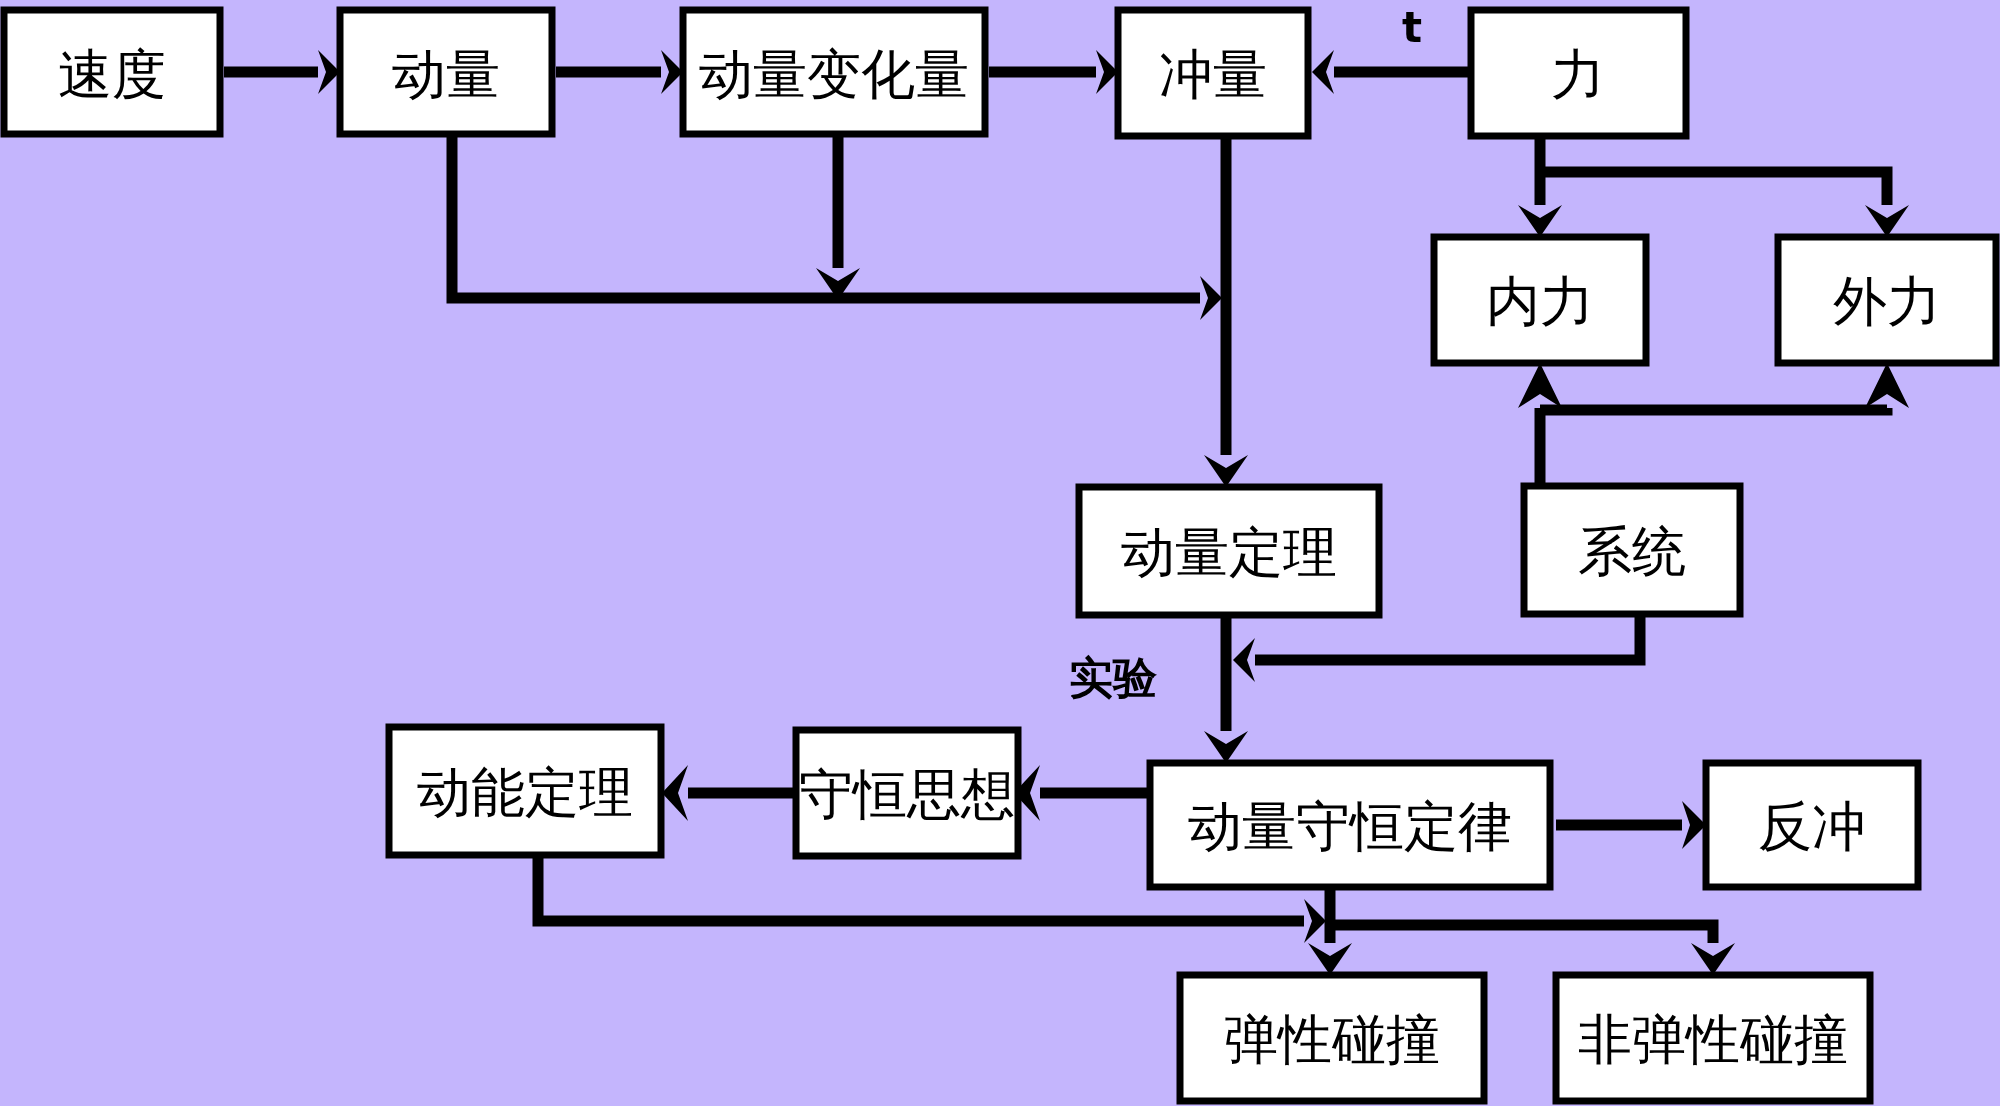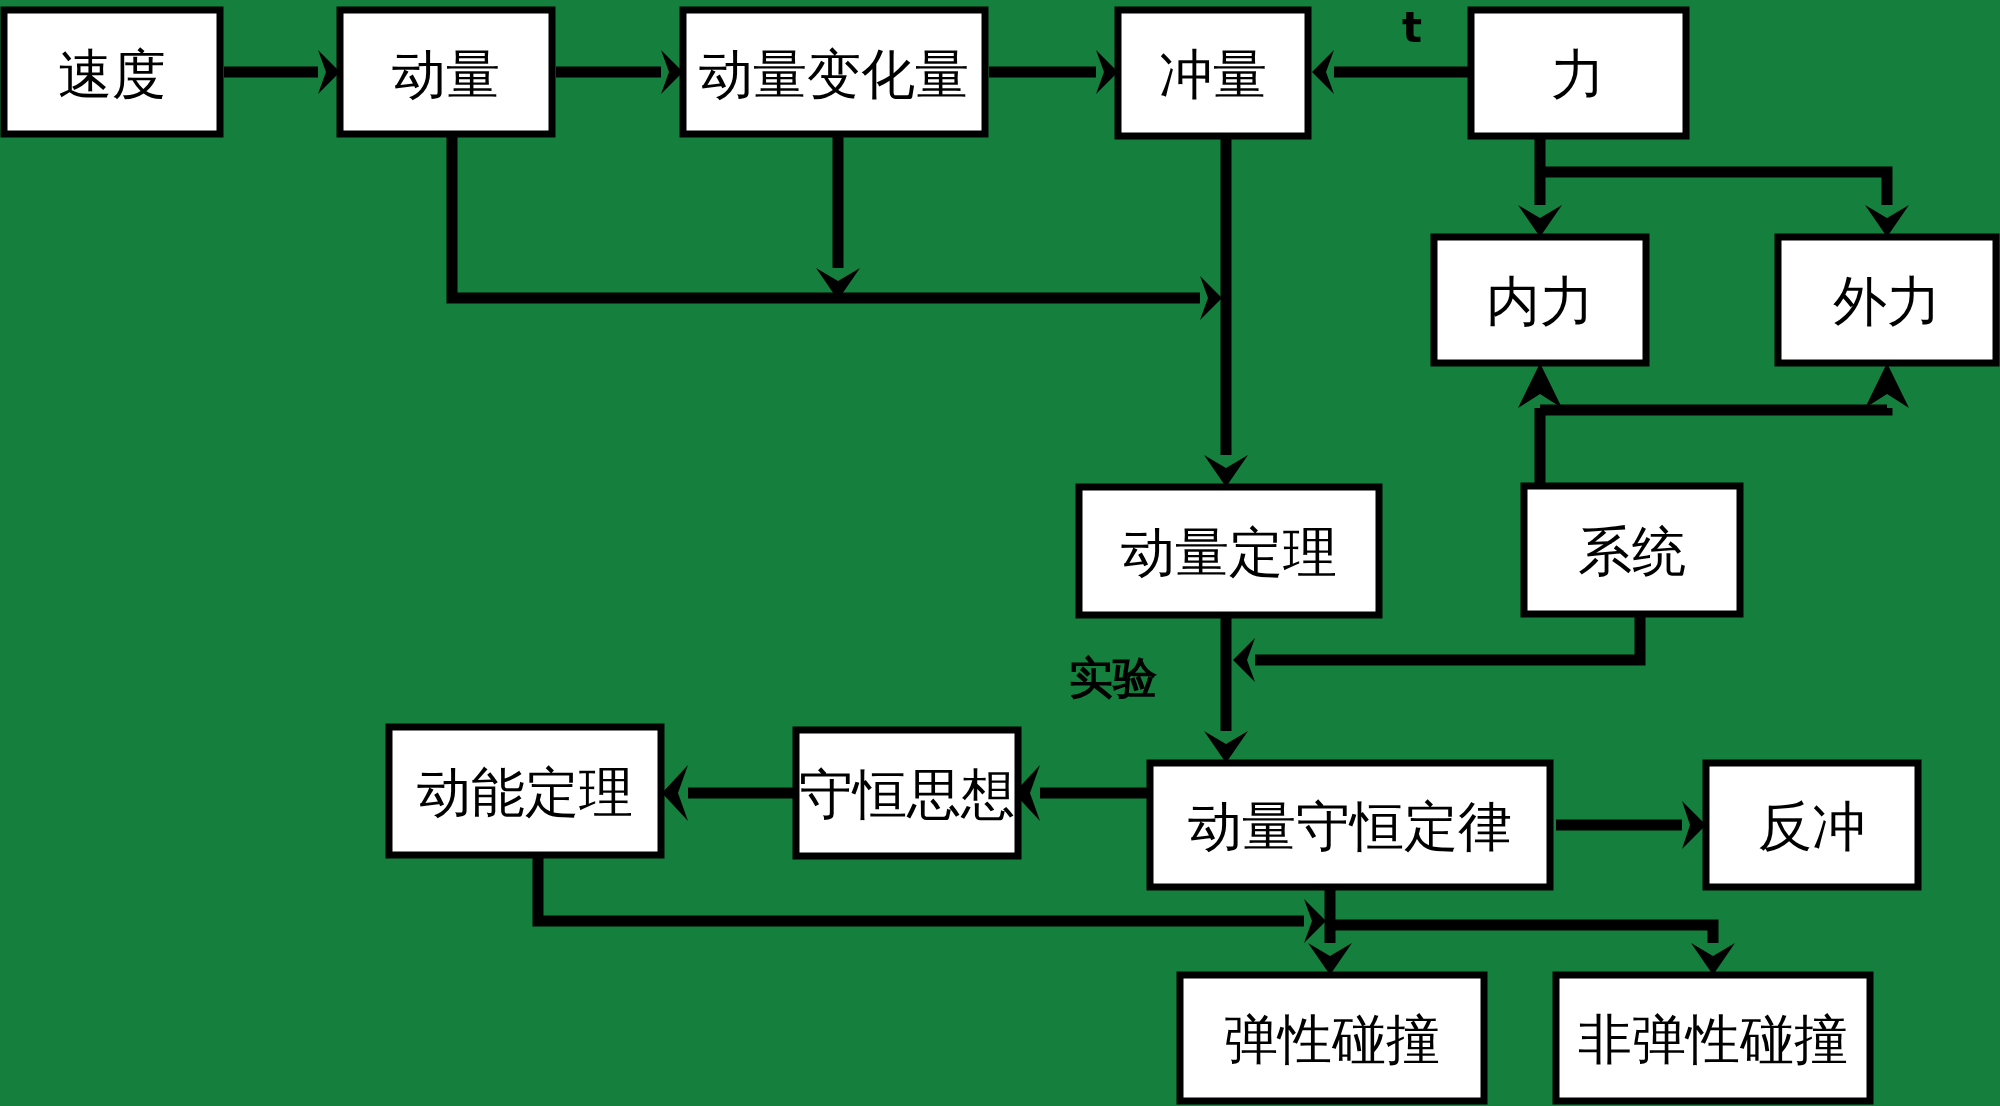--- a/index.html
+++ b/index.html
@@ -7,21 +7,21 @@
     padding: 0;
     background: #ffffff;
   }
   body {
     font-family: "DejaVu Sans", "Liberation Sans", sans-serif;
   }
   #canvas {
     position: relative;
     width: 2000px;
     height: 1106px;
-    background: #15803d;
+    background: #c4b5fd;
     overflow: hidden;
   }
   svg.flow {
     position: absolute;
     top: 0;
     left: 0;
     width: 2000px;
     height: 1106px;
   }
   .node-rect {

